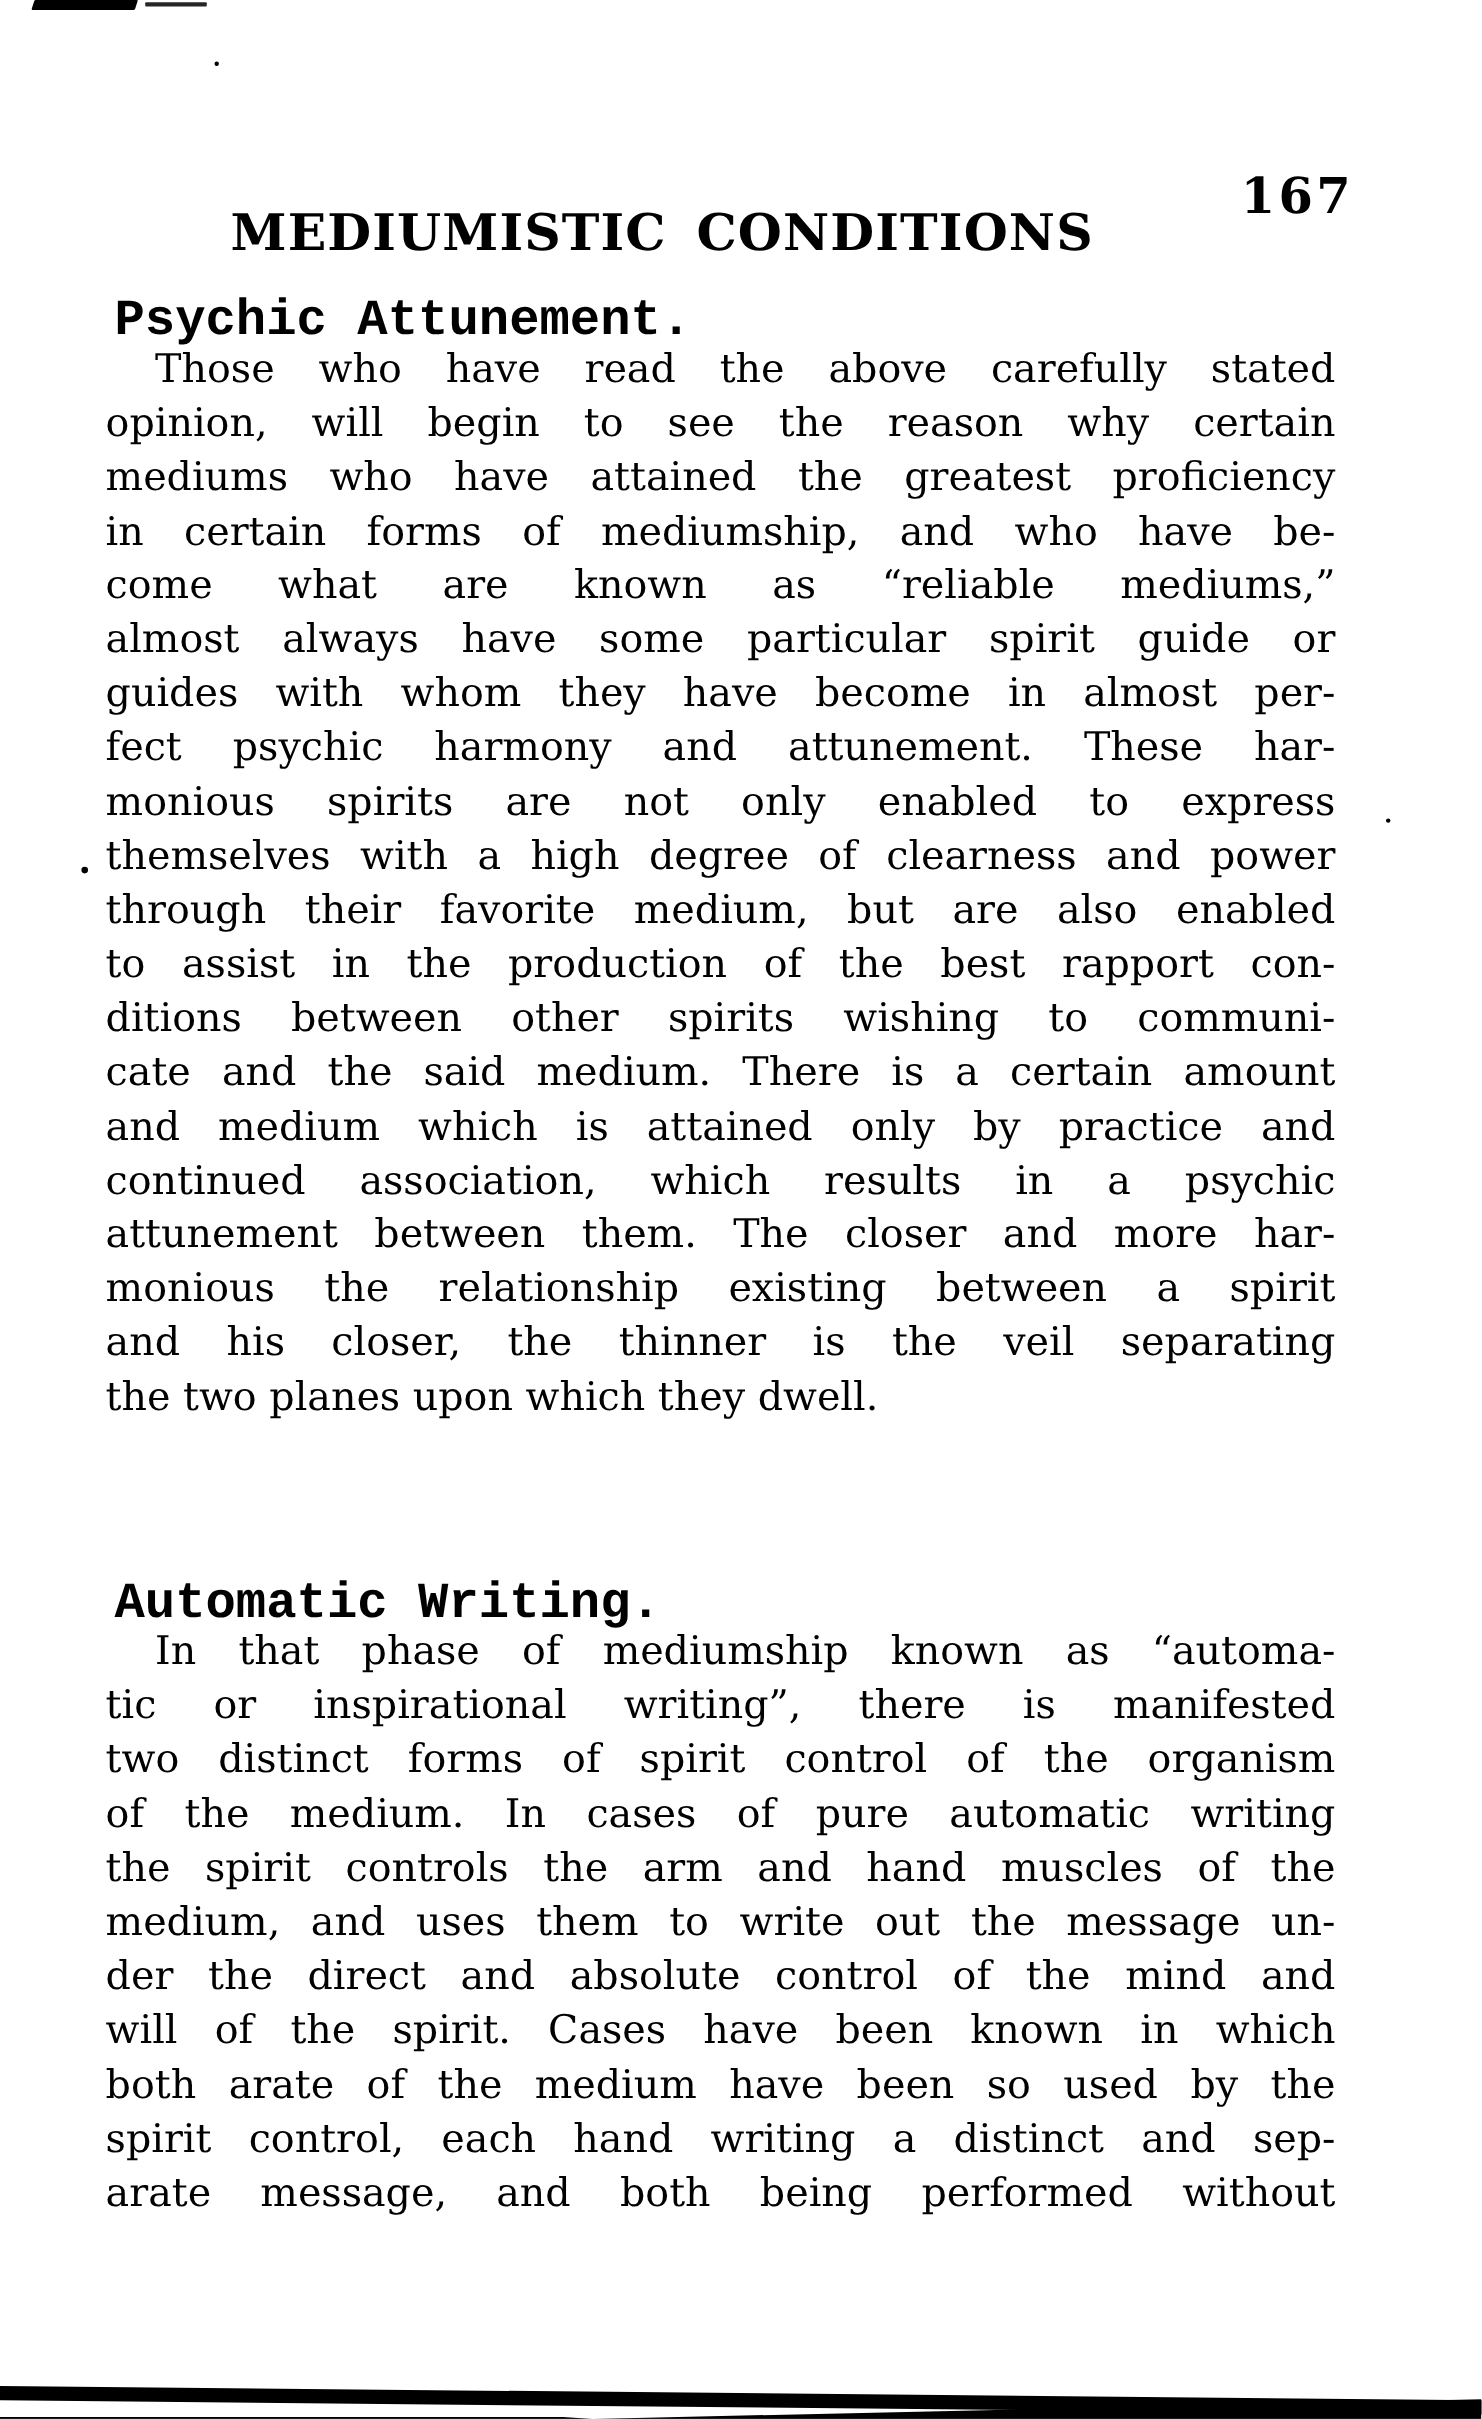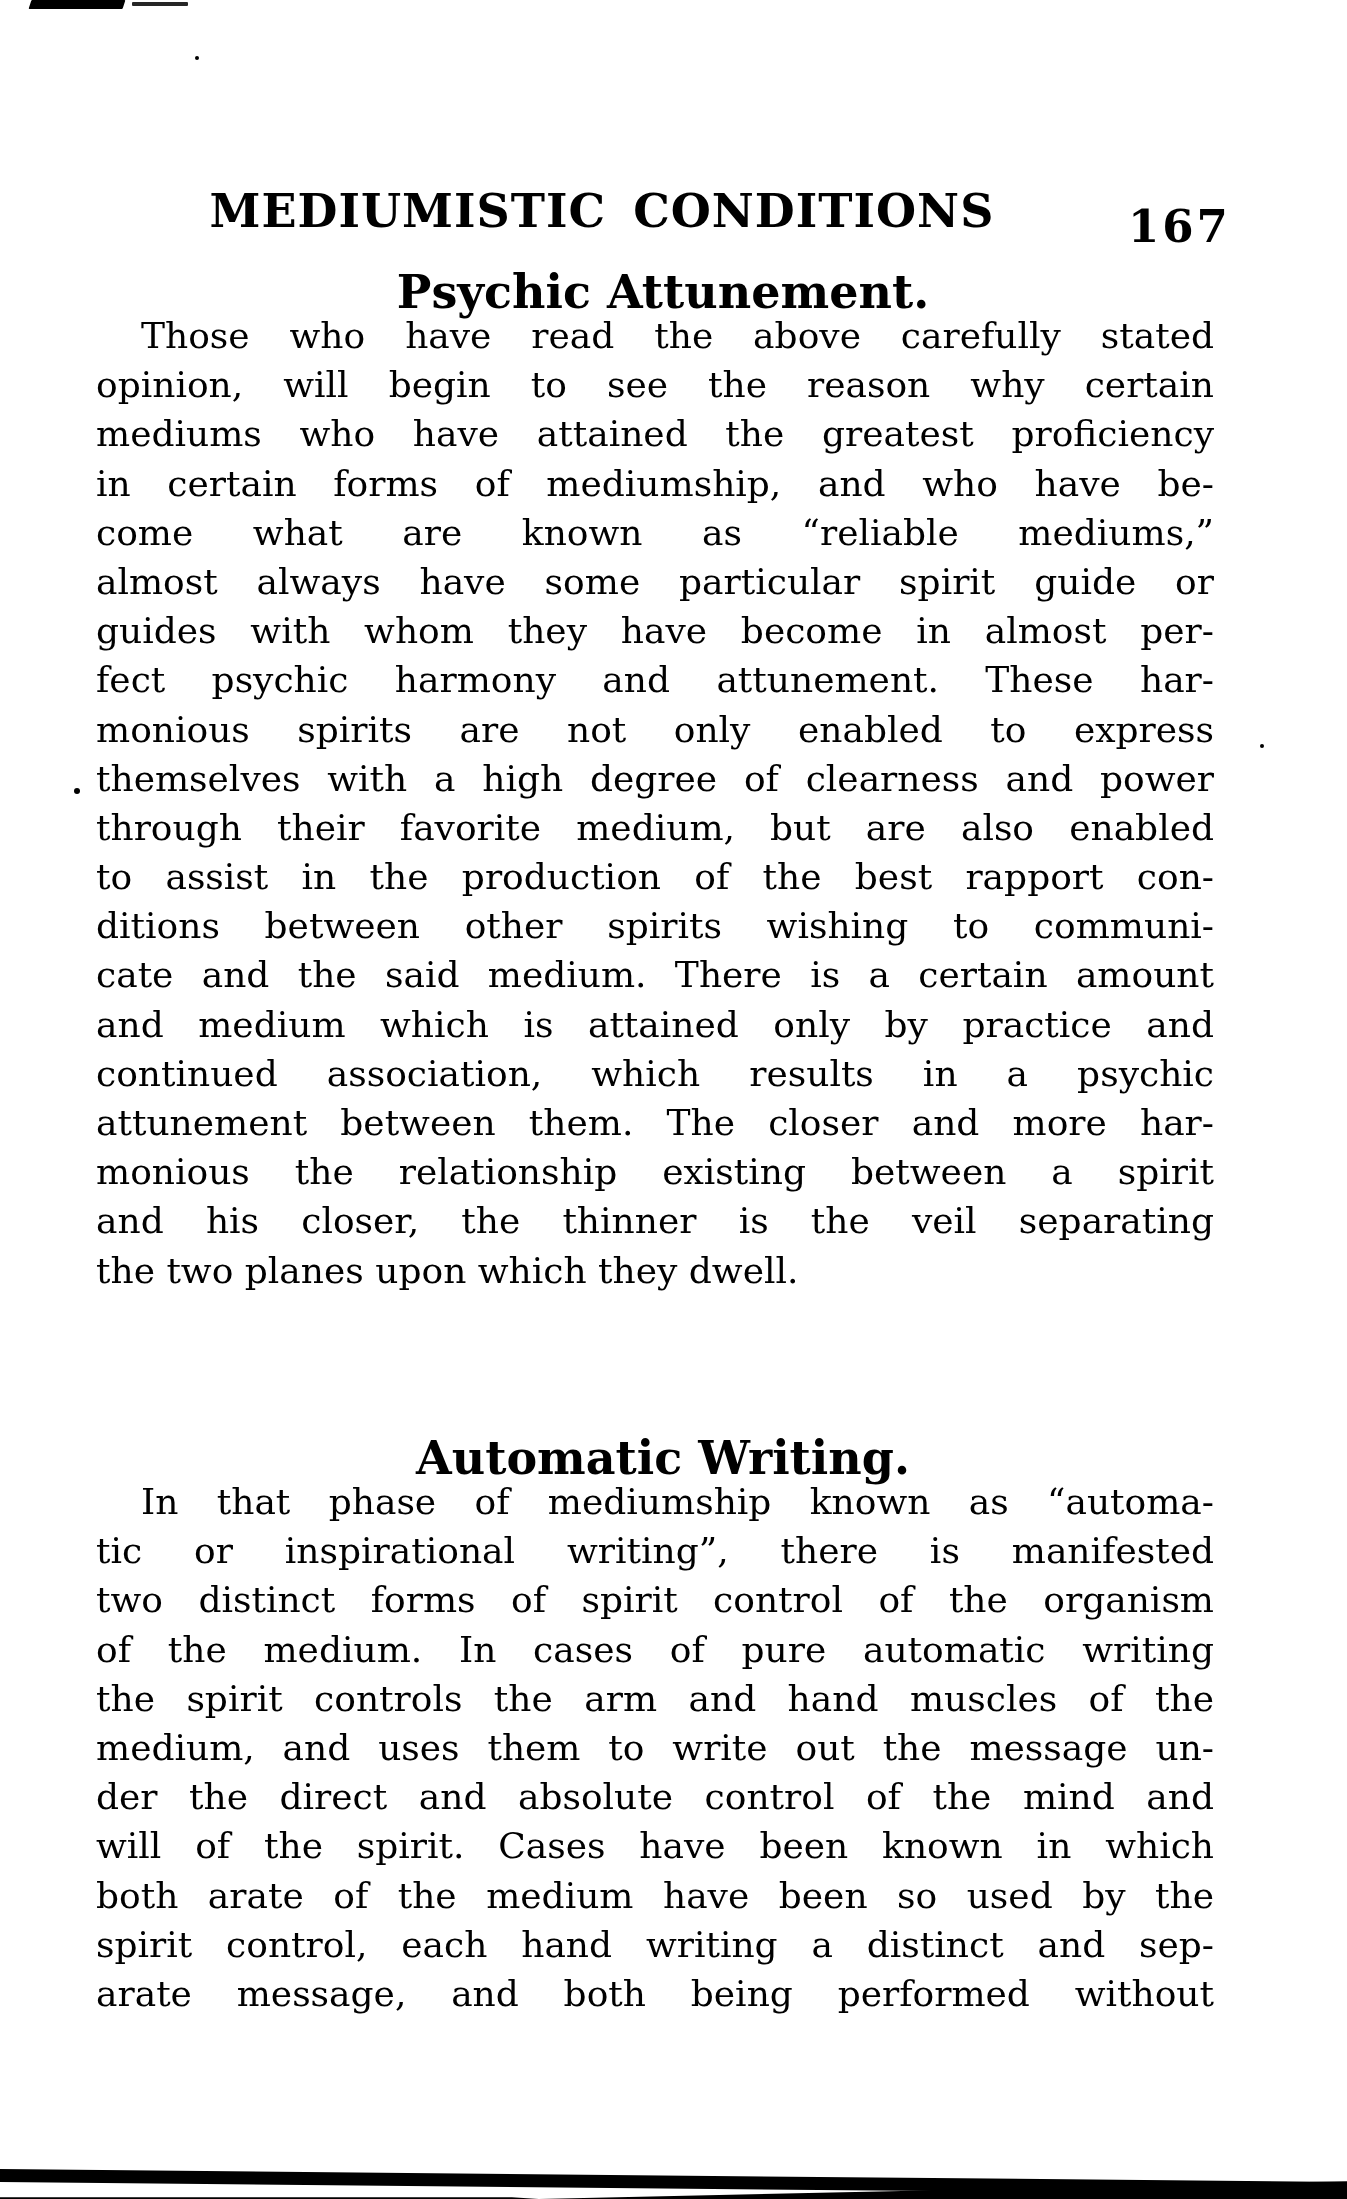--- a/index.html
+++ b/index.html
@@ -24,30 +24,30 @@
     text-align: center;
     font-size: 46px; font-weight: bold;
     letter-spacing: 1px; word-spacing: 10px;
     white-space: nowrap;
     margin-top: 32px;
   }
   .rh-page {
     position: absolute; left: 1128px; top: 0;
     font-size: 45px; font-weight: bold;
     letter-spacing: 3px;
-    margin-top: 48px;
   }
 
   
   .heading {
     position: absolute; left: 104px; width: 1118px;
-    text-align: center;
+    text-align: left;
     font-size: 46px; font-weight: bold;
     line-height: 52px;
     white-space: nowrap;
+    font-family: Liberation Mono, monospace;
   }
   #heading-0 { top: 228px; }
   #heading-1 { top: 1394px; }
 
   
   .para {
     position: absolute; left: 96px; width: 1118px;
     font-size: 36px;
     line-height: 49.2px;
   }

